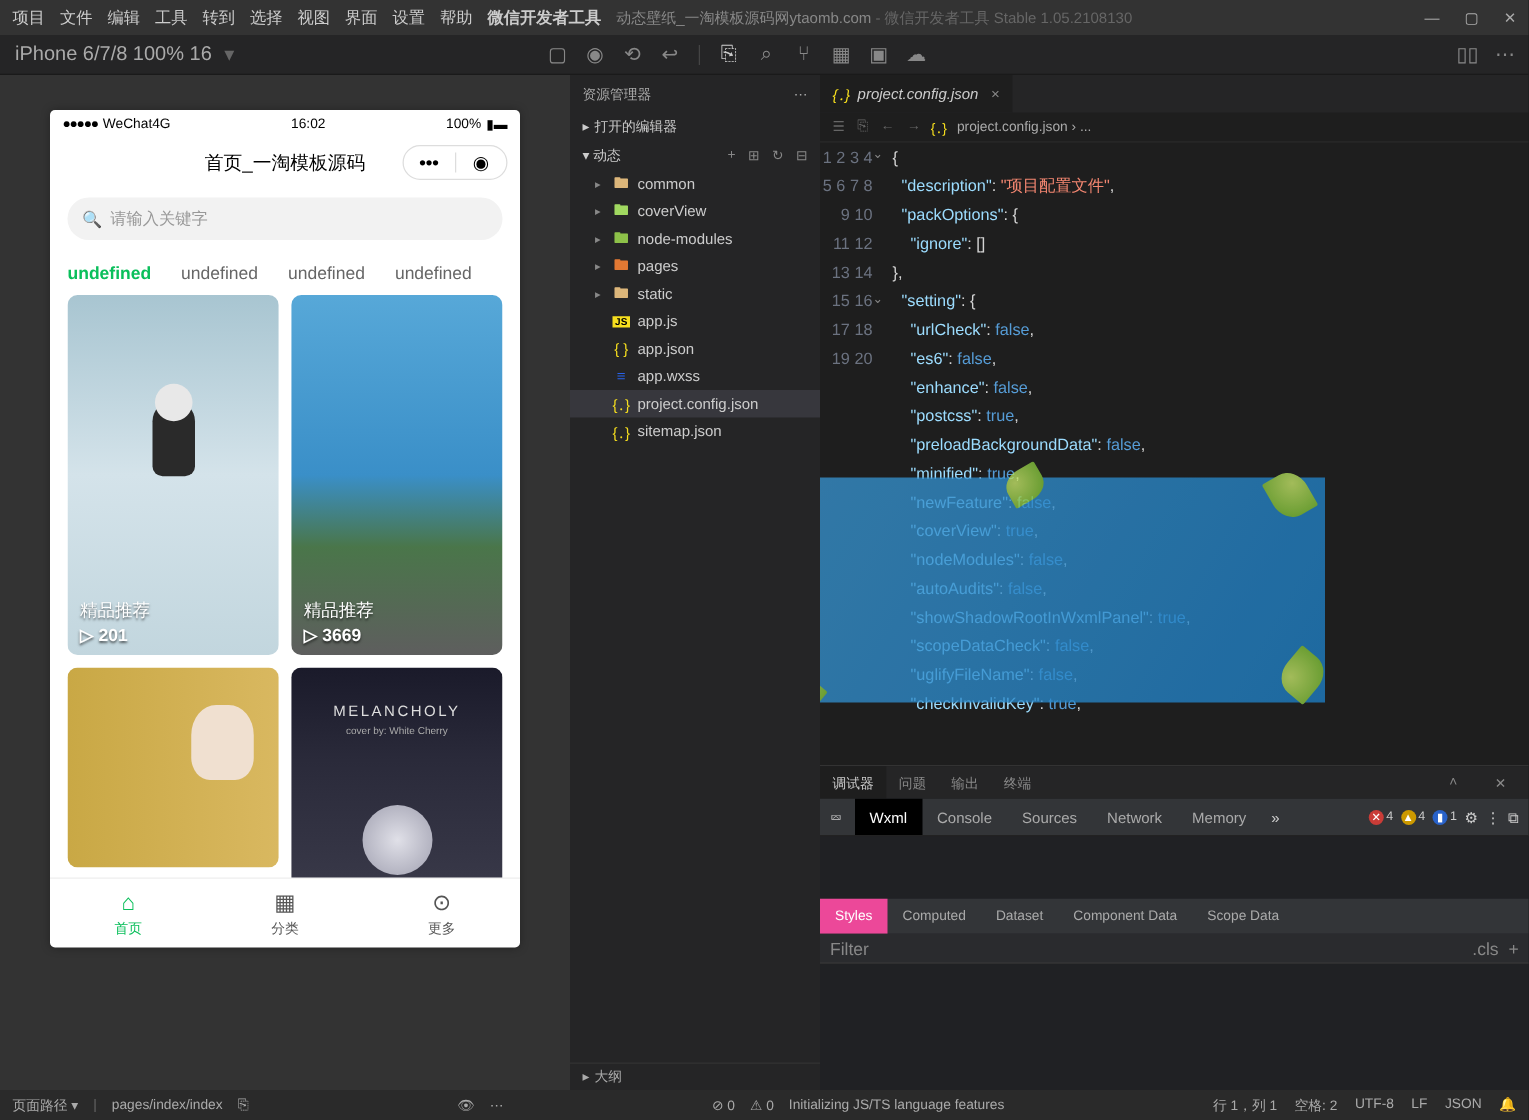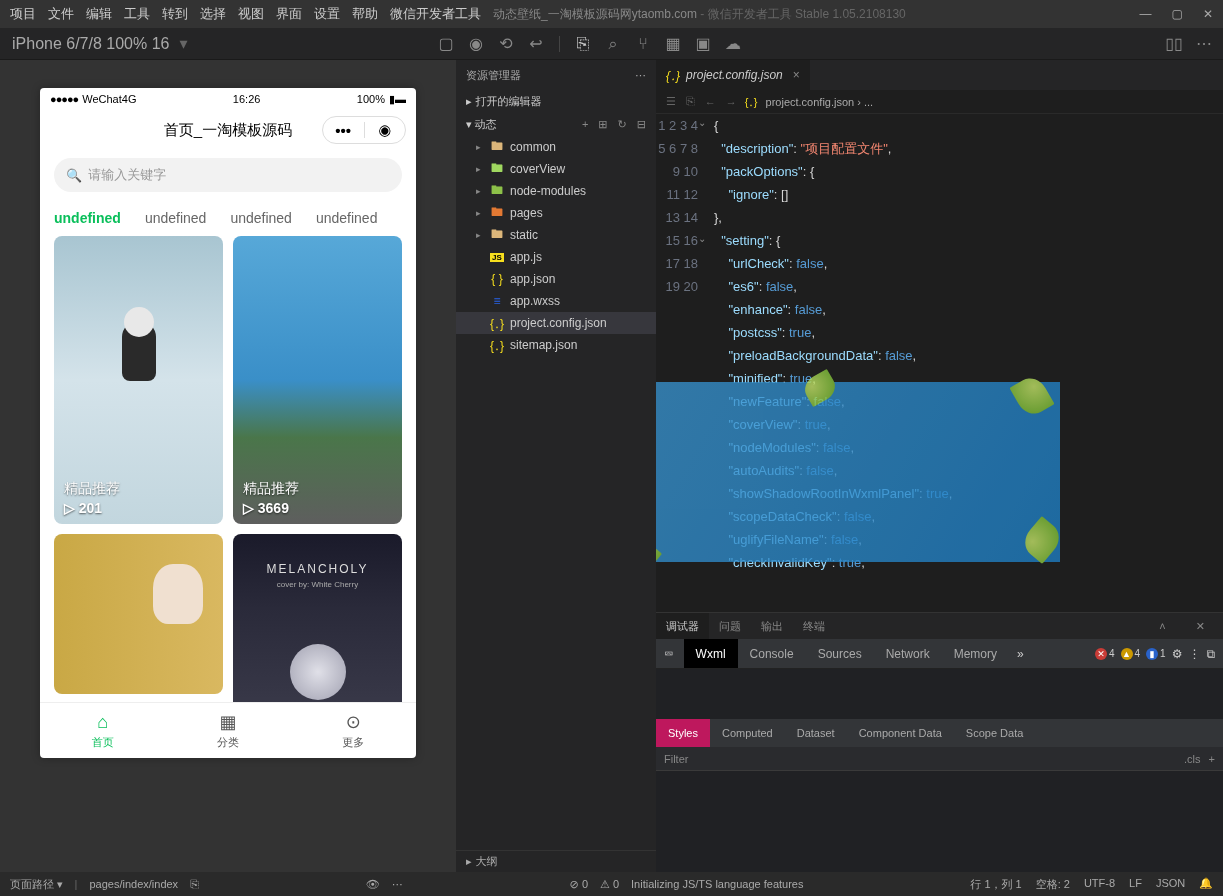--- a/index.html
+++ b/index.html
@@ -83,22 +83,22 @@
 .dbg-tabs2 .tb { padding: 0 12px; height: 100%; display: flex; align-items: center; color: #aaa; }
 .dbg-tabs2 .tb.act { background: #000; color: #fff; }
 .dbg-tabs2 .r2 { margin-left: auto; display: flex; gap: 6px; align-items: center; }
 .badge { display: inline-flex; align-items: center; gap: 2px; font-size: 10px; }
 .bdg-x { background: #c93c37; color:#fff; width: 12px; height:12px; border-radius:50%; display:inline-flex; align-items:center; justify-content:center; font-size:9px;}
 .bdg-w { background: #cc9900; color:#fff; width: 12px; height:12px; border-radius:50%; display:inline-flex; align-items:center; justify-content:center; font-size:9px;}
 .bdg-i { background: #2962c9; color:#fff; width: 12px; height:12px; border-radius:50%; display:inline-flex; align-items:center; justify-content:center; font-size:9px;}
 .dbg-body { flex: 1; background: #202124; display: flex; flex-direction: column;}
 .style-tabs { height: 28px; background: #333538; display: flex; font-size: 11px; align-items: center; }
 .style-tabs span { padding: 0 12px; height: 100%; display:flex; align-items:center; color: #aaa; }
-.style-tabs span.act { background: #be185d; color: #fff; }
-.filter-row { height: 24px; background: #2a2b2e; display: flex; align-items: center; padding: 0 8px; font-size: 11px; color: #888; border-bottom: 1px solid #3a3a3a;}
+.style-tabs span.act { background: #ec4899; color: #fff; }
+.filter-row { height: 24px; background: #2a2b2e; display: flex; align-items: center; padding: 0 8px; font-size: 14px; color: #888; border-bottom: 1px solid #3a3a3a;}
 .filter-row .cls { margin-left: auto; color: #888; }
 .explorer-act { display: flex; gap: 10px; color: #888; }
 .outline { height: 22px; padding: 4px 10px; font-size: 11px; border-top: 1px solid #333; display: flex; align-items: center; gap: 4px; color: #aaa; }
 .status-line { height: 24px; background: #2a2a2a; display: flex; align-items: center; padding: 0 10px; font-size: 11px; color: #aaa; gap: 12px; justify-content: center; }
 .status-line .sec { display: flex; align-items: center; gap: 12px; }
 .status-line .r { margin-left: auto; display:flex; gap: 14px; }
 .code-container { position: relative; flex:1; overflow: hidden;}
 .fold-mark { position: absolute; left: 42px; color: #888; font-size: 10px; }
 </style>
 </head>
@@ -109,21 +109,21 @@
     <span>项目</span>
     <span>文件</span>
     <span>编辑</span>
     <span>工具</span>
     <span>转到</span>
     <span>选择</span>
     <span>视图</span>
     <span>界面</span>
     <span>设置</span>
     <span>帮助</span>
-    <span style="font-weight:normal">微信开发者工具</span>
+    <span style="font-weight:bold">微信开发者工具</span>
   </div>
   <div class="title-text">
     <span>动态壁纸_一淘模板源码网ytaomb.com</span><span class="t2"> - 微信开发者工具 Stable 1.05.2108130</span>
   </div>
   <div class="win-controls">
     <span>—</span>
     <span>▢</span>
     <span>✕</span>
   </div>
 </div>
@@ -155,21 +155,21 @@
 
 <div class="main">
 
   <div class="simulator">
     <div class="phone">
       <div class="status-bar">
         <div class="provider">
             <span class="dots">●●●●●</span> 
             <span>WeChat4G</span>
           </div>
-        <div class="time">16:26</div>
+        <div class="time">16:02</div>
         <div class="bat">
             <span>100%</span>
             <span>▮▬</span>
           </div>
       </div>
       <div class="nav">
         <span>首页_一淘模板源码</span>
         <div class="capsule">
           <span class="dot3">•••</span>
           <span class="div"></span>

